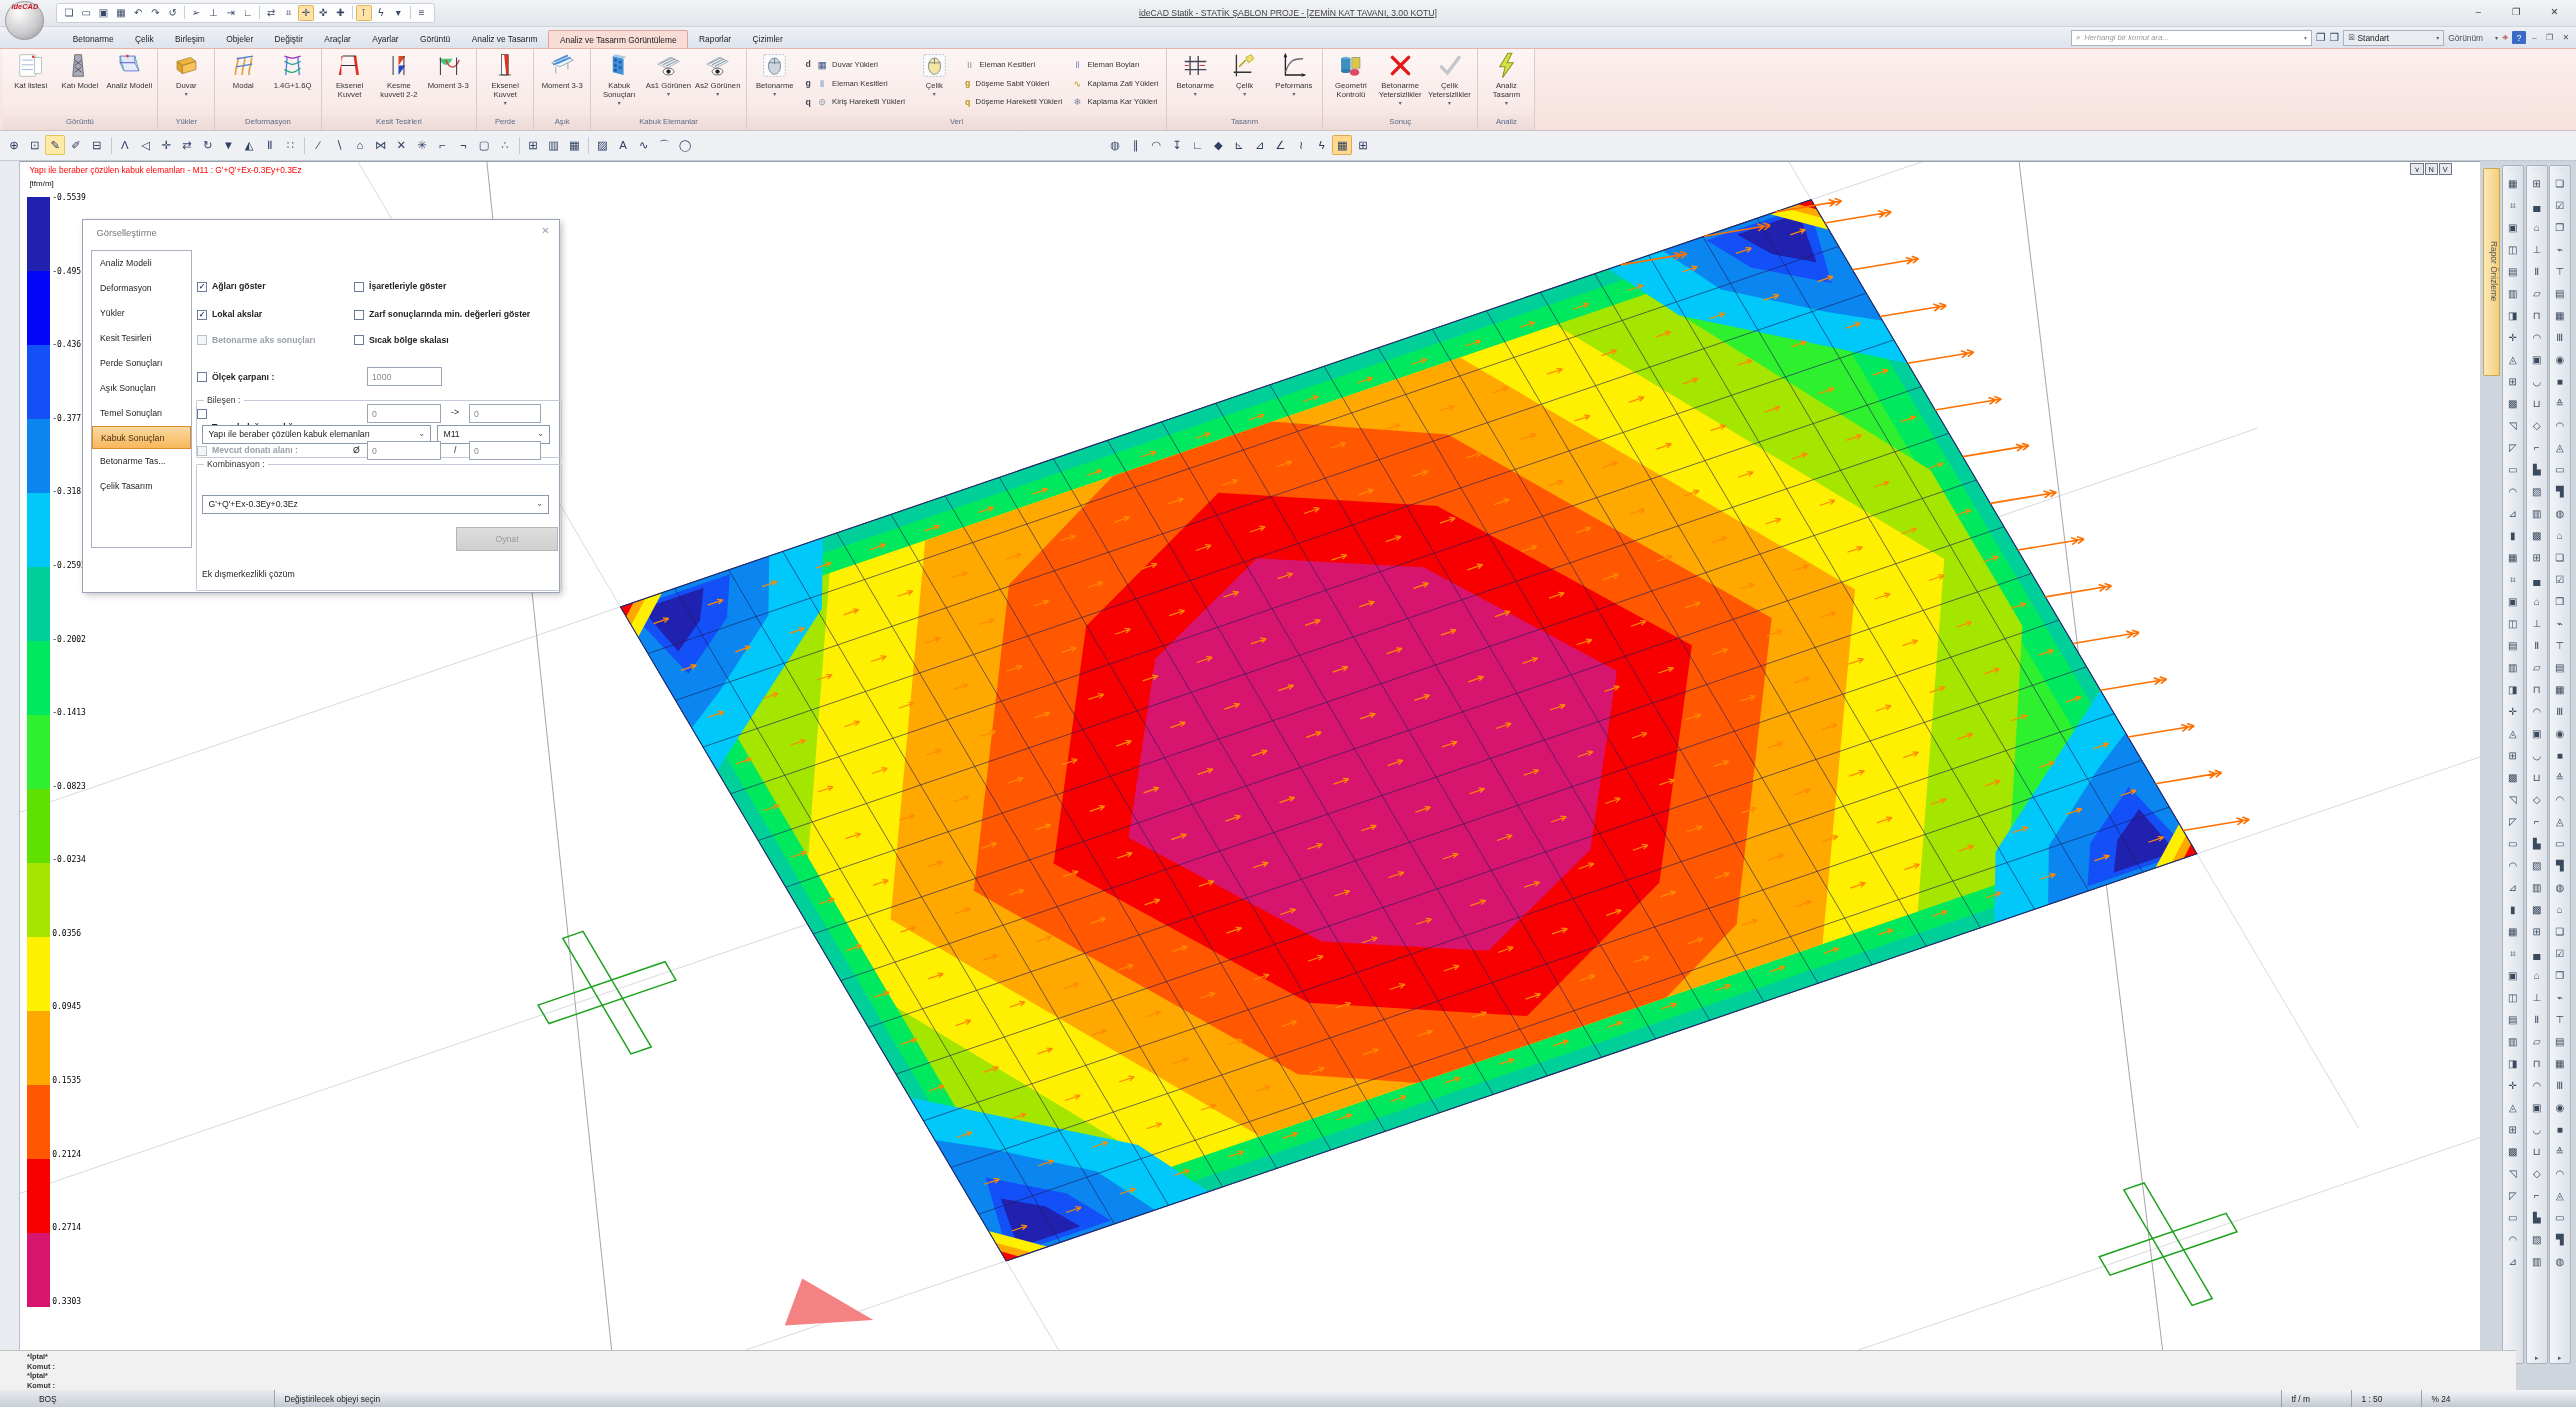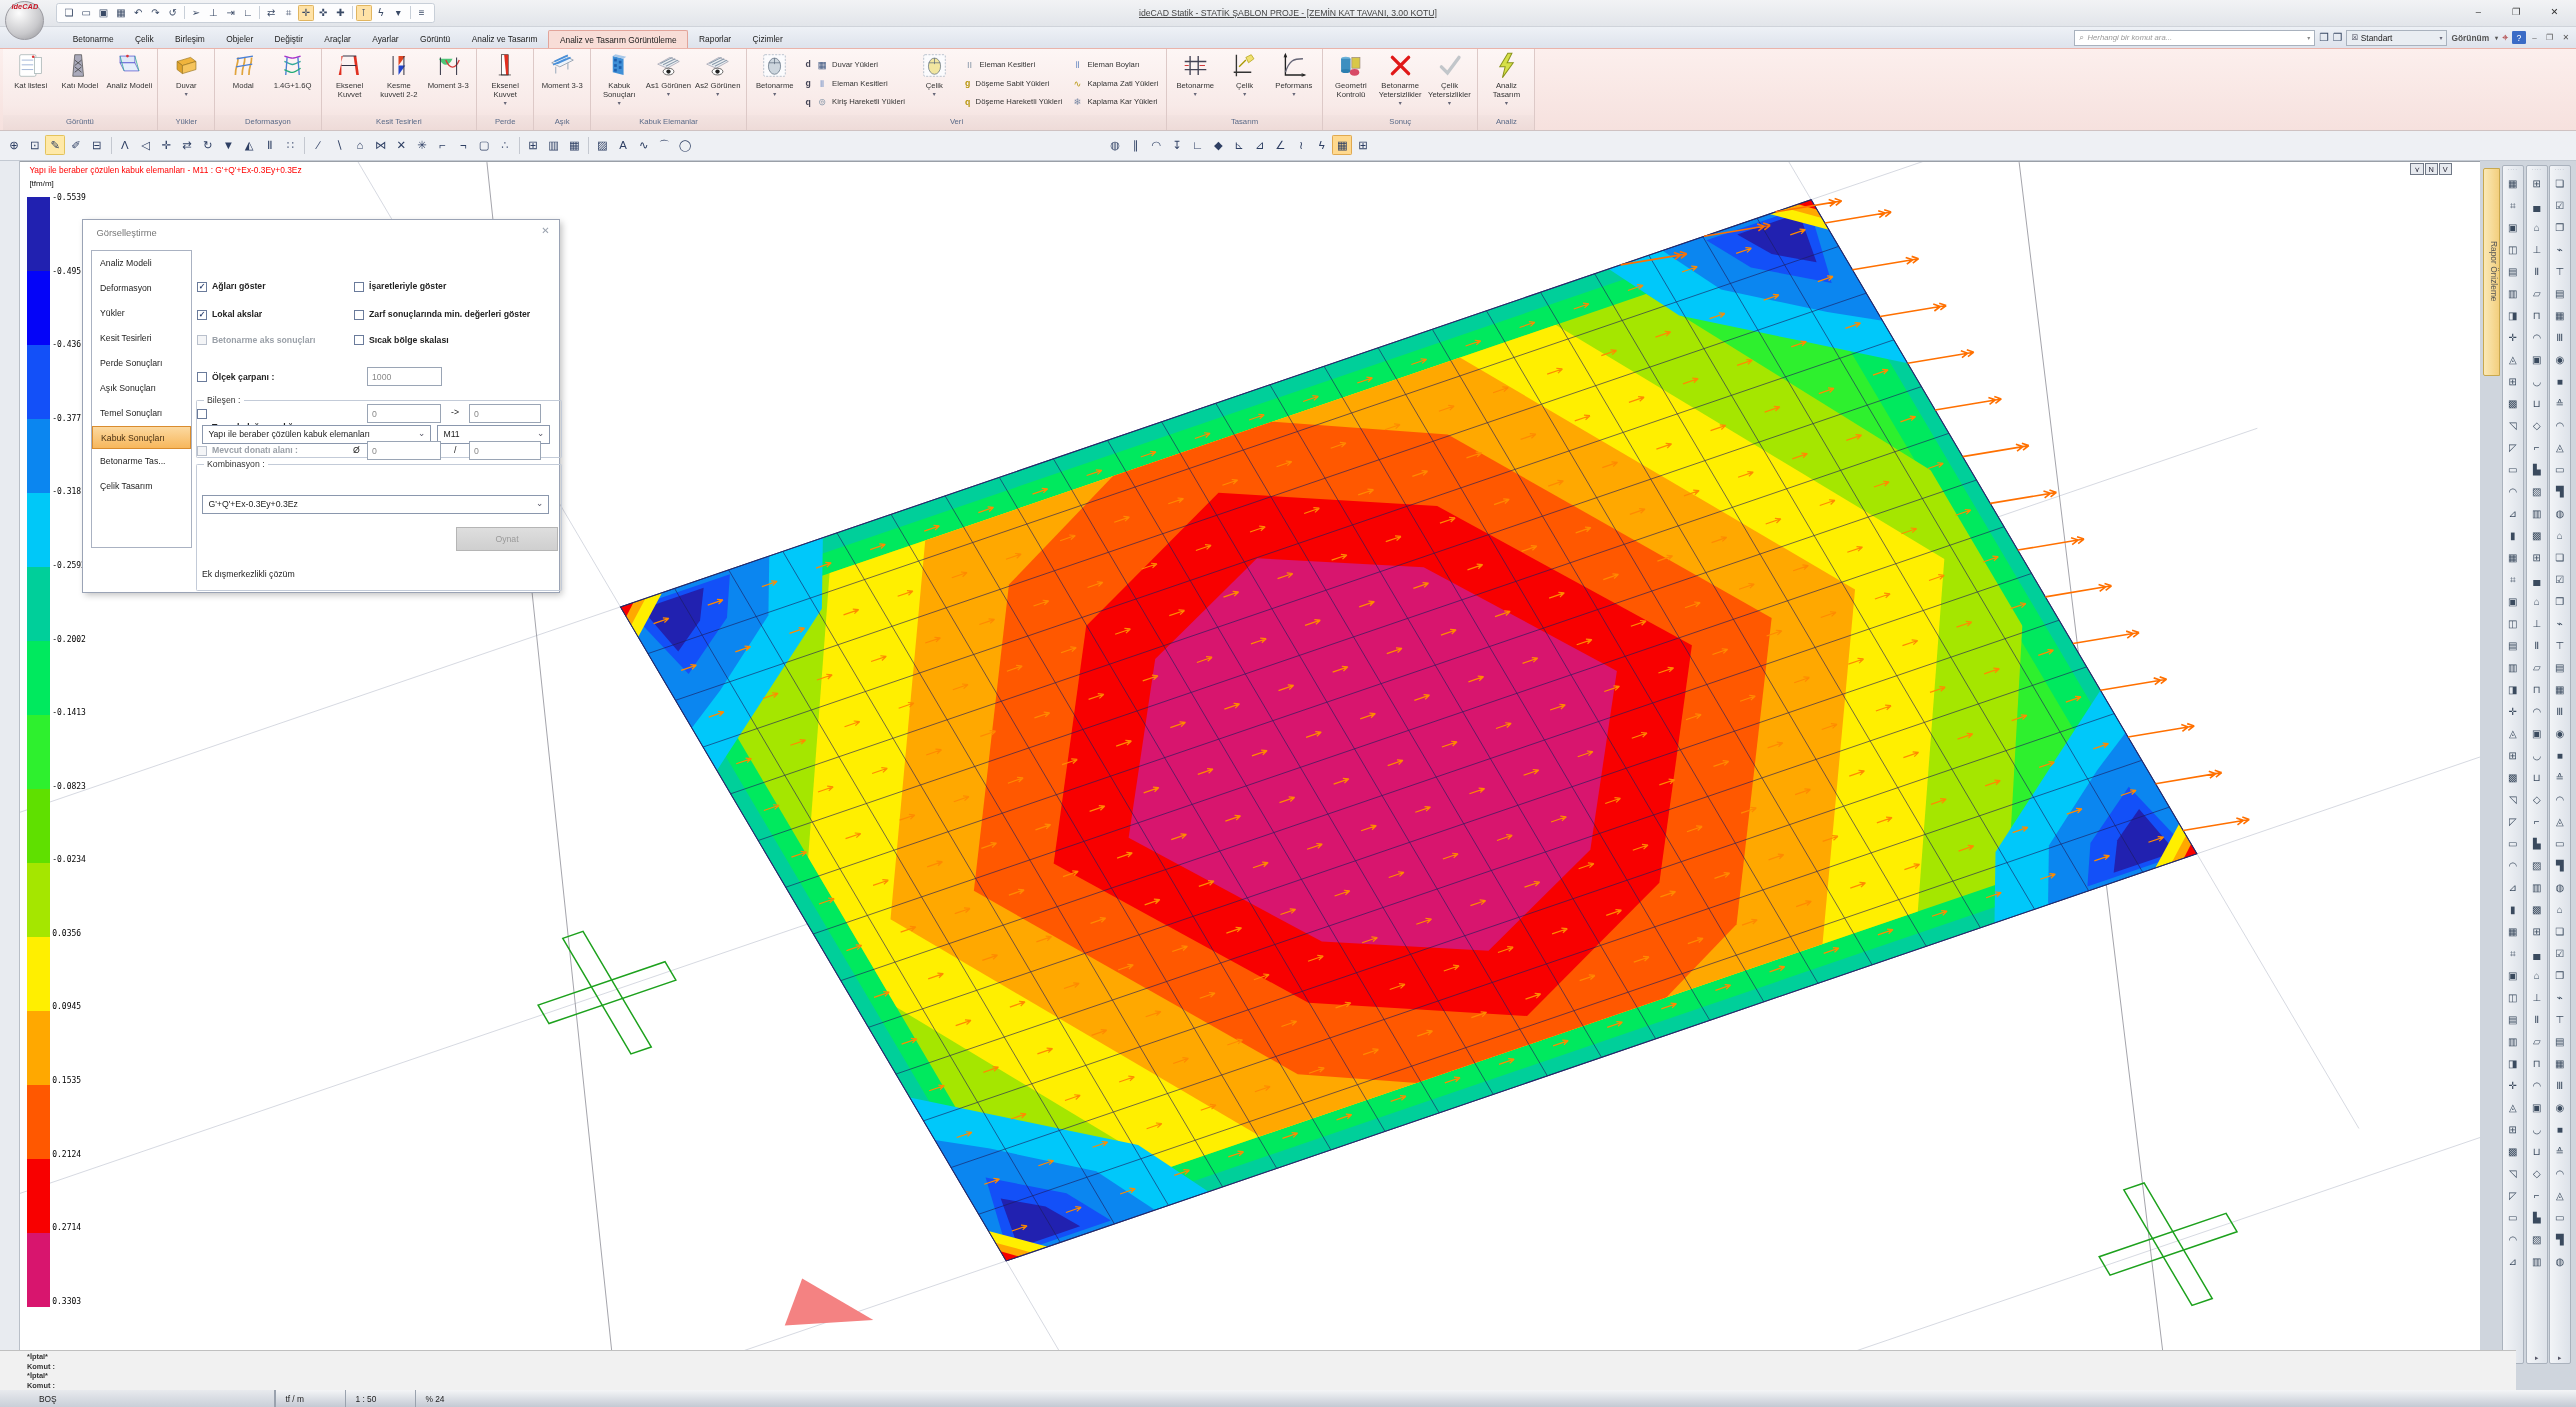--- a/index.html
+++ b/index.html
@@ -31,21 +31,21 @@
   .mitem.active{background:#f8ddd7;border:0.7px solid #e2a49a;border-bottom:none;
     border-radius:2px 2px 0 0;}
   #menu-right{position:absolute;right:4px;top:2px;display:flex;align-items:center;gap:4px;height:17.4px;}
   #searchbox{width:241px;height:16px;background:#fff;border:0.7px solid #a9b2be;
     display:flex;align-items:center;padding:0 4px;gap:3.4px;}
   #searchbox .ph{font-size:7.7px;color:#999;font-style:italic;flex:1;}
   #searchbox .mag{color:#888;font-size:8.7px;}
   .mr-ico{font-size:10.7px;color:#3a4a66;}
   #profilebox{width:101px;height:16px;background:#e9edf2;border:0.7px solid #a9b2be;
     display:flex;align-items:center;padding:0 4px;gap:2.7px;font-size:8.4px;color:#222;}
-  #viewdrop{font-size:8.4px;color:#555;display:flex;align-items:center;gap:6px;font-weight:bold;}
+  #viewdrop{font-size:8.4px;color:#555;display:flex;align-items:center;gap:12px;}
   #helpbox{width:13.4px;height:13.4px;background:#3a6bc6;color:#fff;border-radius:1.3px;
     font-size:8.7px;display:flex;align-items:center;justify-content:center;}
   .mwbtn{font-size:8px;color:#555;padding:0 2.7px;}
   
   #ribbon{position:absolute;left:0;top:48px;width:2576px;height:83px;
     background:linear-gradient(#fcefed,#f6e1de);border-top:0.7px solid #eab3aa;
     border-bottom:0.7px solid #cfc2c2;display:flex;align-items:stretch;padding-left:2.7px;}
   .rgroup{display:flex;flex-direction:column;border-right:0.7px solid #ddc9c7;
     background:linear-gradient(#fdf6f5,#f8eae8 70%,#f3dfdc);}
   .rbody{flex:1;display:flex;align-items:stretch;padding:2px 4px 0 4px;gap:1.3px;}
@@ -897,20 +897,21 @@
   </div>
 
 <div id="cmdarea">
     <div class="cmdline">*İptal*</div>
     <div class="cmdline">Komut :</div>
     <div class="cmdline">*İptal*</div>
     <div class="cmdline">Komut :</div>
   </div>
 <div id="statusbar">
   <div class="scell" id="sb-mode">BOŞ</div>
+  <div class="scell" id="sb-msg">Değiştirilecek objeyi seçin</div>
   <div class="scell rt">tf / m</div>
   <div class="scell rt">1 : 50</div>
   <div class="scell rt">% 24</div>
 </div>
 
 <div id="dialog">
   <div id="dlg-title">Görselleştirme</div>
   <div id="dlg-close">✕</div>
   <div id="dlg-list">
       <div class="dli">Analiz Modeli</div>

